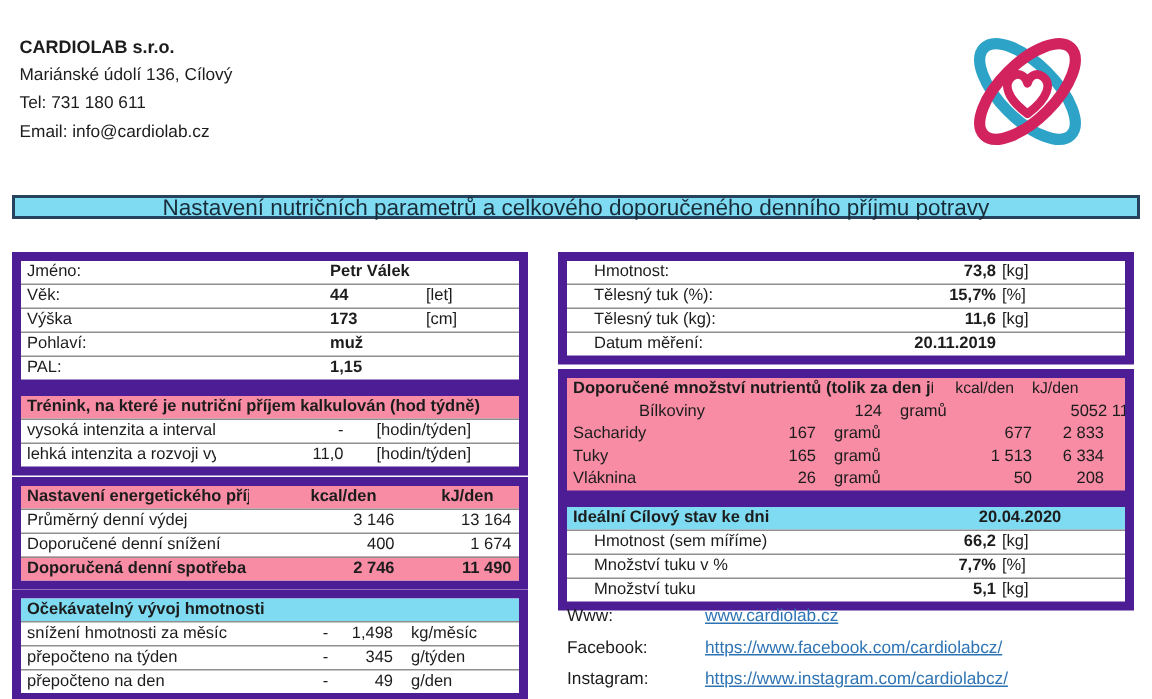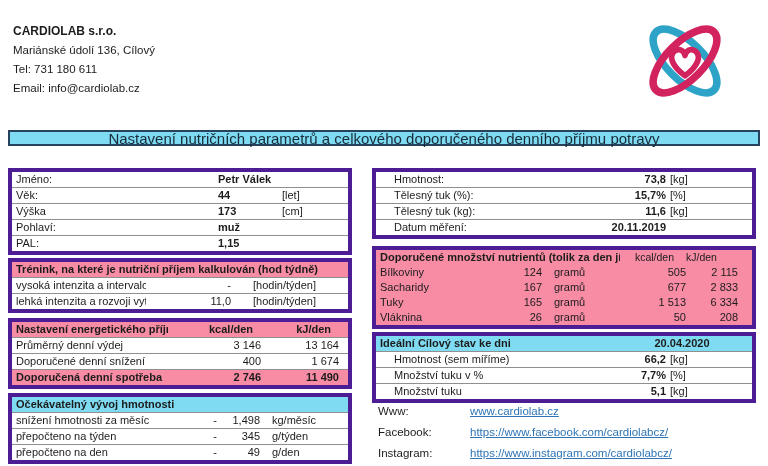--- a/index.html
+++ b/index.html
@@ -13,21 +13,21 @@
   .logo{position:absolute;left:634px;top:6px;width:102px;height:110px;}
   
   .banner{
     position:absolute;left:8px;top:130px;width:752px;height:16px;box-sizing:border-box;
     background:var(--cyan,#7EDBF2);border:2px solid var(--banner-border,#27425C);
     display:flex;align-items:center;justify-content:center;
     font-size:15px;color:#182B38;
   }
   
   .tbl{
-    position:absolute;box-sizing:border-box;border:4px solid #4c1d95;background:#fff;
+    position:absolute;box-sizing:border-box;border:6px solid #4c1d95;background:#fff;
   }
   .lt{left:8px;width:344px;}
   .rt{left:372px;width:384px;}
   .row{display:flex;height:15px;line-height:15px;align-items:center;}
   .row + .row{border-top:1px solid #8f8f8f;}
   .c{white-space:nowrap;overflow:hidden;}
   .pinkbg{background:var(--pink,#F78CA4);}
   .cyanbg{background:var(--cyan,#7EDBF2);}
   .b{font-weight:bold;}
   
@@ -162,21 +162,21 @@
     <div class="c t-unit">[hodin/týden]</div>
   </div>
 </div>
 
 <div class="tbl rt pinkbg" style="top:246px;">
   <div class="row" style="border-top:none;">
     <div class="c nh-lbl">Doporučené množství nutrientů (tolik za den jíst)</div>
     <div class="c nh-kcal">kcal/den</div>
     <div class="c nh-kj">kJ/den</div>
   </div>
-  <div class="row" style="border-top:none;">
+  <div class="row" style="border-top:none;margin-left:44px;">
     <div class="c n-name">Bílkoviny</div>
     <div class="c n-g">124</div>
     <div class="c n-gu">gramů</div>
     <div class="c n-kcal">505</div>
     <div class="c n-kj">2 115</div>
   </div>
   <div class="row" style="border-top:none;">
     <div class="c n-name">Sacharidy</div>
     <div class="c n-g">167</div>
     <div class="c n-gu">gramů</div>

